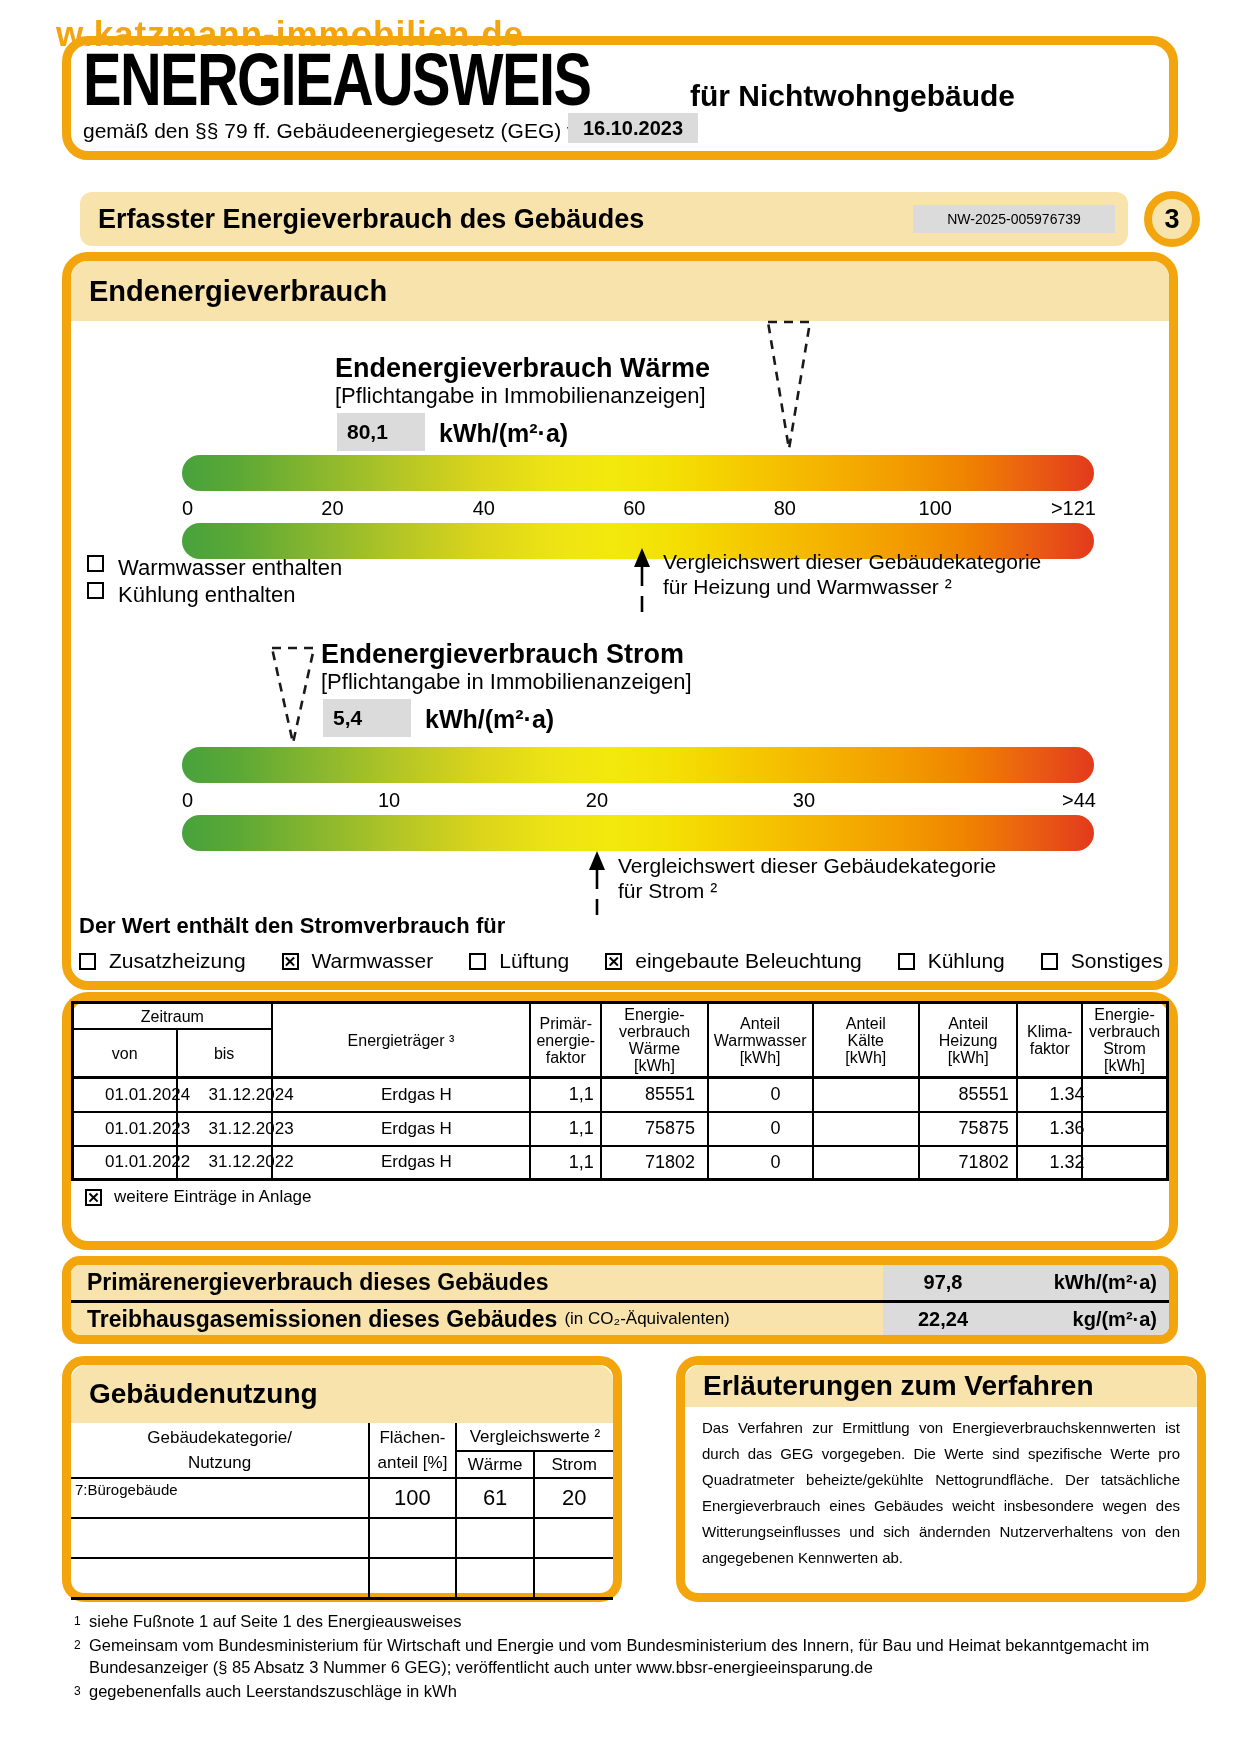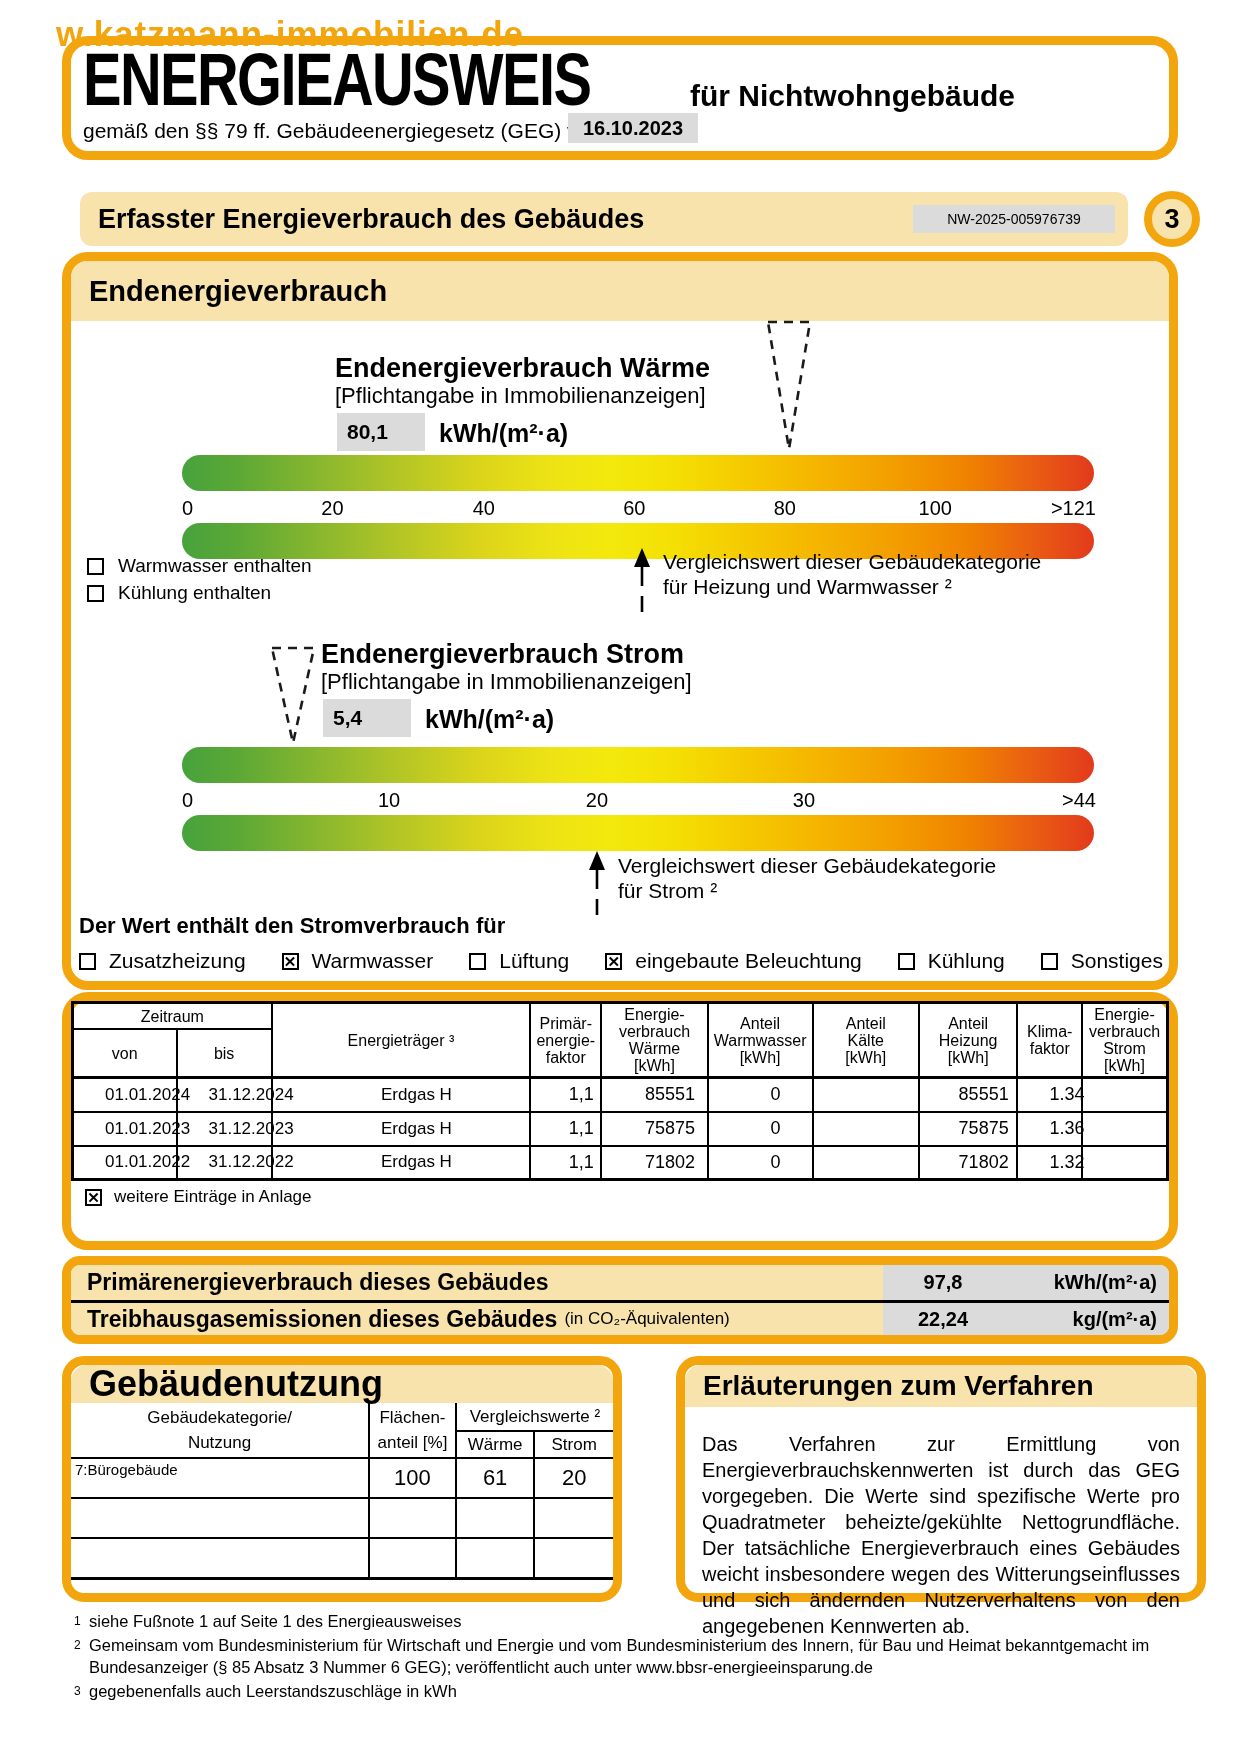--- a/index.html
+++ b/index.html
@@ -54,21 +54,21 @@
       #eee414 41%,#f3e90c 47%,#f4df03 54%,#f5c900 62%,#f5b400 70%,#f39e00 78%,#f08300 86%,
       #ea5f12 93%,#e23a1c 100%);}
   .ticks{position:absolute;width:912px;height:24px;font-size:20px;}
   .ticks span{position:absolute;top:0;transform:translateX(-50%);white-space:nowrap;}
   .ticks span.first{left:0;transform:none;}
   .ticks span.last{right:-2px;left:auto;transform:none;}
   .cmp-text{font-size:21px;line-height:25px;white-space:nowrap;}
   .cb{width:17px;height:17px;border:2px solid #000;background:#fff;display:inline-flex;
       align-items:center;justify-content:center;font-size:15px;font-weight:bold;flex:none;}
   .cb.checked::after{content:"✕";line-height:1;}
-  .cb-line{position:absolute;display:flex;align-items:center;gap:14px;font-size:19px;white-space:nowrap;}
+  .cb-line{position:absolute;display:flex;align-items:flex-start;gap:14px;font-size:22px;white-space:nowrap;}
   .bold-line{font-size:22px;font-weight:bold;white-space:nowrap;}
   .cb-row{position:absolute;display:flex;justify-content:space-between;align-items:center;
           font-size:21px;}
   .cb-row .item{display:flex;align-items:center;gap:13px;white-space:nowrap;}
 
   
   #verb-box{left:62px;top:992px;width:1116px;height:258px;}
   #verb-box .strip{height:42px;font-size:28px;}
   #verb-table{width:1098px;border-collapse:collapse;table-layout:fixed;border:3px solid #000;}
   #verb-table th,#verb-table td{border:2px solid #000;text-align:center;vertical-align:middle;}
@@ -88,36 +88,36 @@
   .sum-row + .sum-row{border-top:3px solid #000;}
   .sum-label{width:812px;background:var(--panel);display:flex;align-items:center;padding-left:16px;
              font-size:23px;font-weight:bold;white-space:nowrap;}
   .sum-label .small{font-size:17px;font-weight:normal;margin-left:7px;}
   .sum-val{flex:1;background:var(--graybox);display:flex;align-items:center;}
   .sum-val .v{width:120px;text-align:center;font-size:20px;font-weight:bold;}
   .sum-val .u{flex:1;text-align:right;padding-right:12px;font-size:20px;font-weight:bold;}
 
   
   #nutz-box{left:62px;top:1356px;width:560px;height:246px;border-radius:22px;}
-  #nutz-box .strip{height:38px;font-size:36px;}
+  #nutz-box .strip{height:58px;font-size:28px;}
   #nutz-table{width:542px;border-collapse:collapse;table-layout:fixed;}
   #nutz-table th,#nutz-table td{border:2px solid #000;text-align:center;vertical-align:middle;}
   #nutz-table th{font-size:17px;font-weight:normal;white-space:pre-line;line-height:25px;}
   #nutz-table th:first-child,#nutz-table td:first-child{border-left:none;}
   #nutz-table th:last-child,#nutz-table td:last-child{border-right:none;}
   #nutz-table .hr1 th{border-top:none;height:28px;}
   #nutz-table tbody tr{height:40px;}
   #nutz-table td.cat{text-align:left;font-size:15px;vertical-align:top;padding:2px 4px;}
   #nutz-table td.num{font-size:22px;}
   #nutz-table tbody tr:last-child td{border-bottom:3px solid #000;}
 
   
   #erl-box{left:648px;top:1356px;width:530px;height:246px;border-radius:22px;margin-left:28px;}
   #erl-box .strip{height:42px;font-size:28px;}
-  #erl-box .body{padding:24px 17px 0 17px;font-size:20px;line-height:26px;text-align:justify;}
+  #erl-box .body{padding:8px 17px 0 17px;font-size:15px;line-height:26px;text-align:justify;}
 
   
   #footnotes{position:absolute;left:74px;top:1610px;width:1105px;font-size:16.5px;line-height:22px;}
   .fn{position:relative;padding-left:15px;margin-bottom:2px;}
   .fn sup{position:absolute;left:0;top:0;font-size:12px;}
 
   svg{display:block;}
 </style>
 </head>
 <body>

